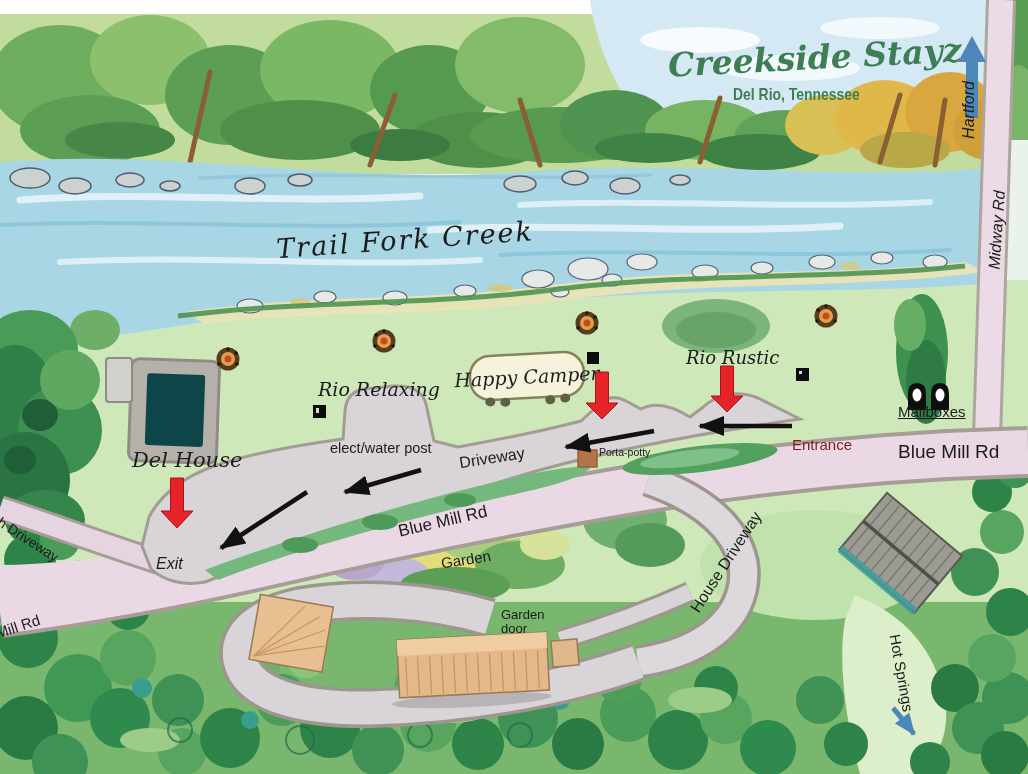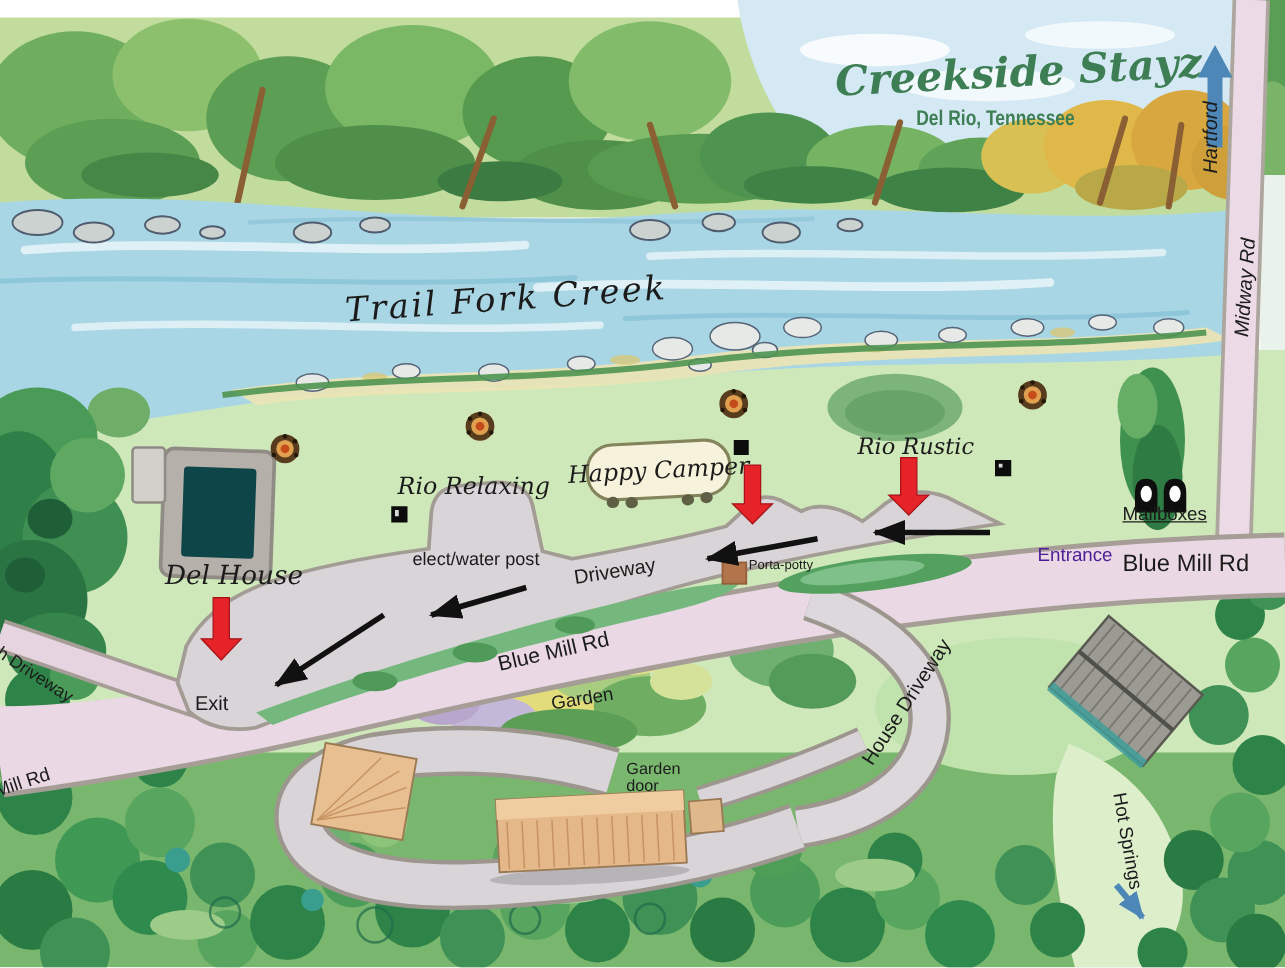--- a/index.html
+++ b/index.html
@@ -406,26 +406,26 @@
 <div class="lbl ctr" style="left:997px;top:230px;font-size:16px;font-style:italic;transform:translate(-50%,-50%) rotate(-86deg);">Midway Rd</div>
 
 <div class="lbl script ctr" style="left:405px;top:240px;font-size:27px;letter-spacing:2px;transform:translate(-50%,-50%) rotate(-4deg);">Trail Fork Creek</div>
 
 <div class="lbl script" style="left:318px;top:367px;font-size:19px;margin-top:12px;">Rio Relaxing</div>
 <div class="lbl script ctr" style="left:527px;top:377px;font-size:19px;transform:translate(-50%,-50%) rotate(-3deg);">Happy Camper</div>
 <div class="lbl script" style="left:686px;top:348px;font-size:18px;">Rio Rustic</div>
 <div class="lbl script" style="left:132px;top:449px;font-size:21px;">Del House</div>
 
 <div class="lbl" style="left:898px;top:404px;font-size:15px;text-decoration:underline;">Mailboxes</div>
-<div class="lbl" style="left:830px;top:437px;font-size:15px;color:#4c1d95;">Entrance</div>
+<div class="lbl" style="left:792px;top:437px;font-size:15px;color:#7f1d1d;">Entrance</div>
 <div class="lbl" style="left:898px;top:442px;font-size:19px;">Blue Mill Rd</div>
 <div class="lbl" style="left:330px;top:413px;font-size:14.5px;margin-top:28px;">elect/water post</div>
 <div class="lbl" style="left:599px;top:447px;font-size:10.5px;text-align:right;">Porta-potty</div>
 <div class="lbl ctr" style="left:492px;top:458px;font-size:16px;transform:translate(-50%,-50%) rotate(-9deg);">Driveway</div>
 <div class="lbl ctr" style="left:443px;top:522px;font-size:17px;transform:translate(-50%,-50%) rotate(-13deg);">Blue Mill Rd</div>
 <div class="lbl ctr" style="left:466px;top:560px;font-size:15px;transform:translate(-50%,-50%) rotate(-9deg);">Garden</div>
-<div class="lbl" style="left:156px;top:555px;font-size:16px;">Exit</div>
+<div class="lbl" style="left:156px;top:555px;font-size:16px;font-style:italic;">Exit</div>
 <div class="lbl" style="left:501px;top:608px;font-size:13px;width:52px;white-space:normal;">Garden door</div>
 <div class="lbl ctr" style="left:726px;top:562px;font-size:16px;transform:translate(-50%,-50%) rotate(-57deg);">House Driveway</div>
 <div class="lbl ctr" style="left:901px;top:673px;font-size:15px;transform:translate(-50%,-50%) rotate(80deg);">Hot Springs</div>
 <div class="lbl ctr" style="left:25px;top:538px;font-size:14px;transform:translate(-50%,-50%) rotate(33deg);">ch Driveway</div>
 <div class="lbl ctr" style="left:18px;top:627px;font-size:15px;transform:translate(-50%,-50%) rotate(-18deg);">Mill Rd</div>
 </div>
 
 </body></html>

